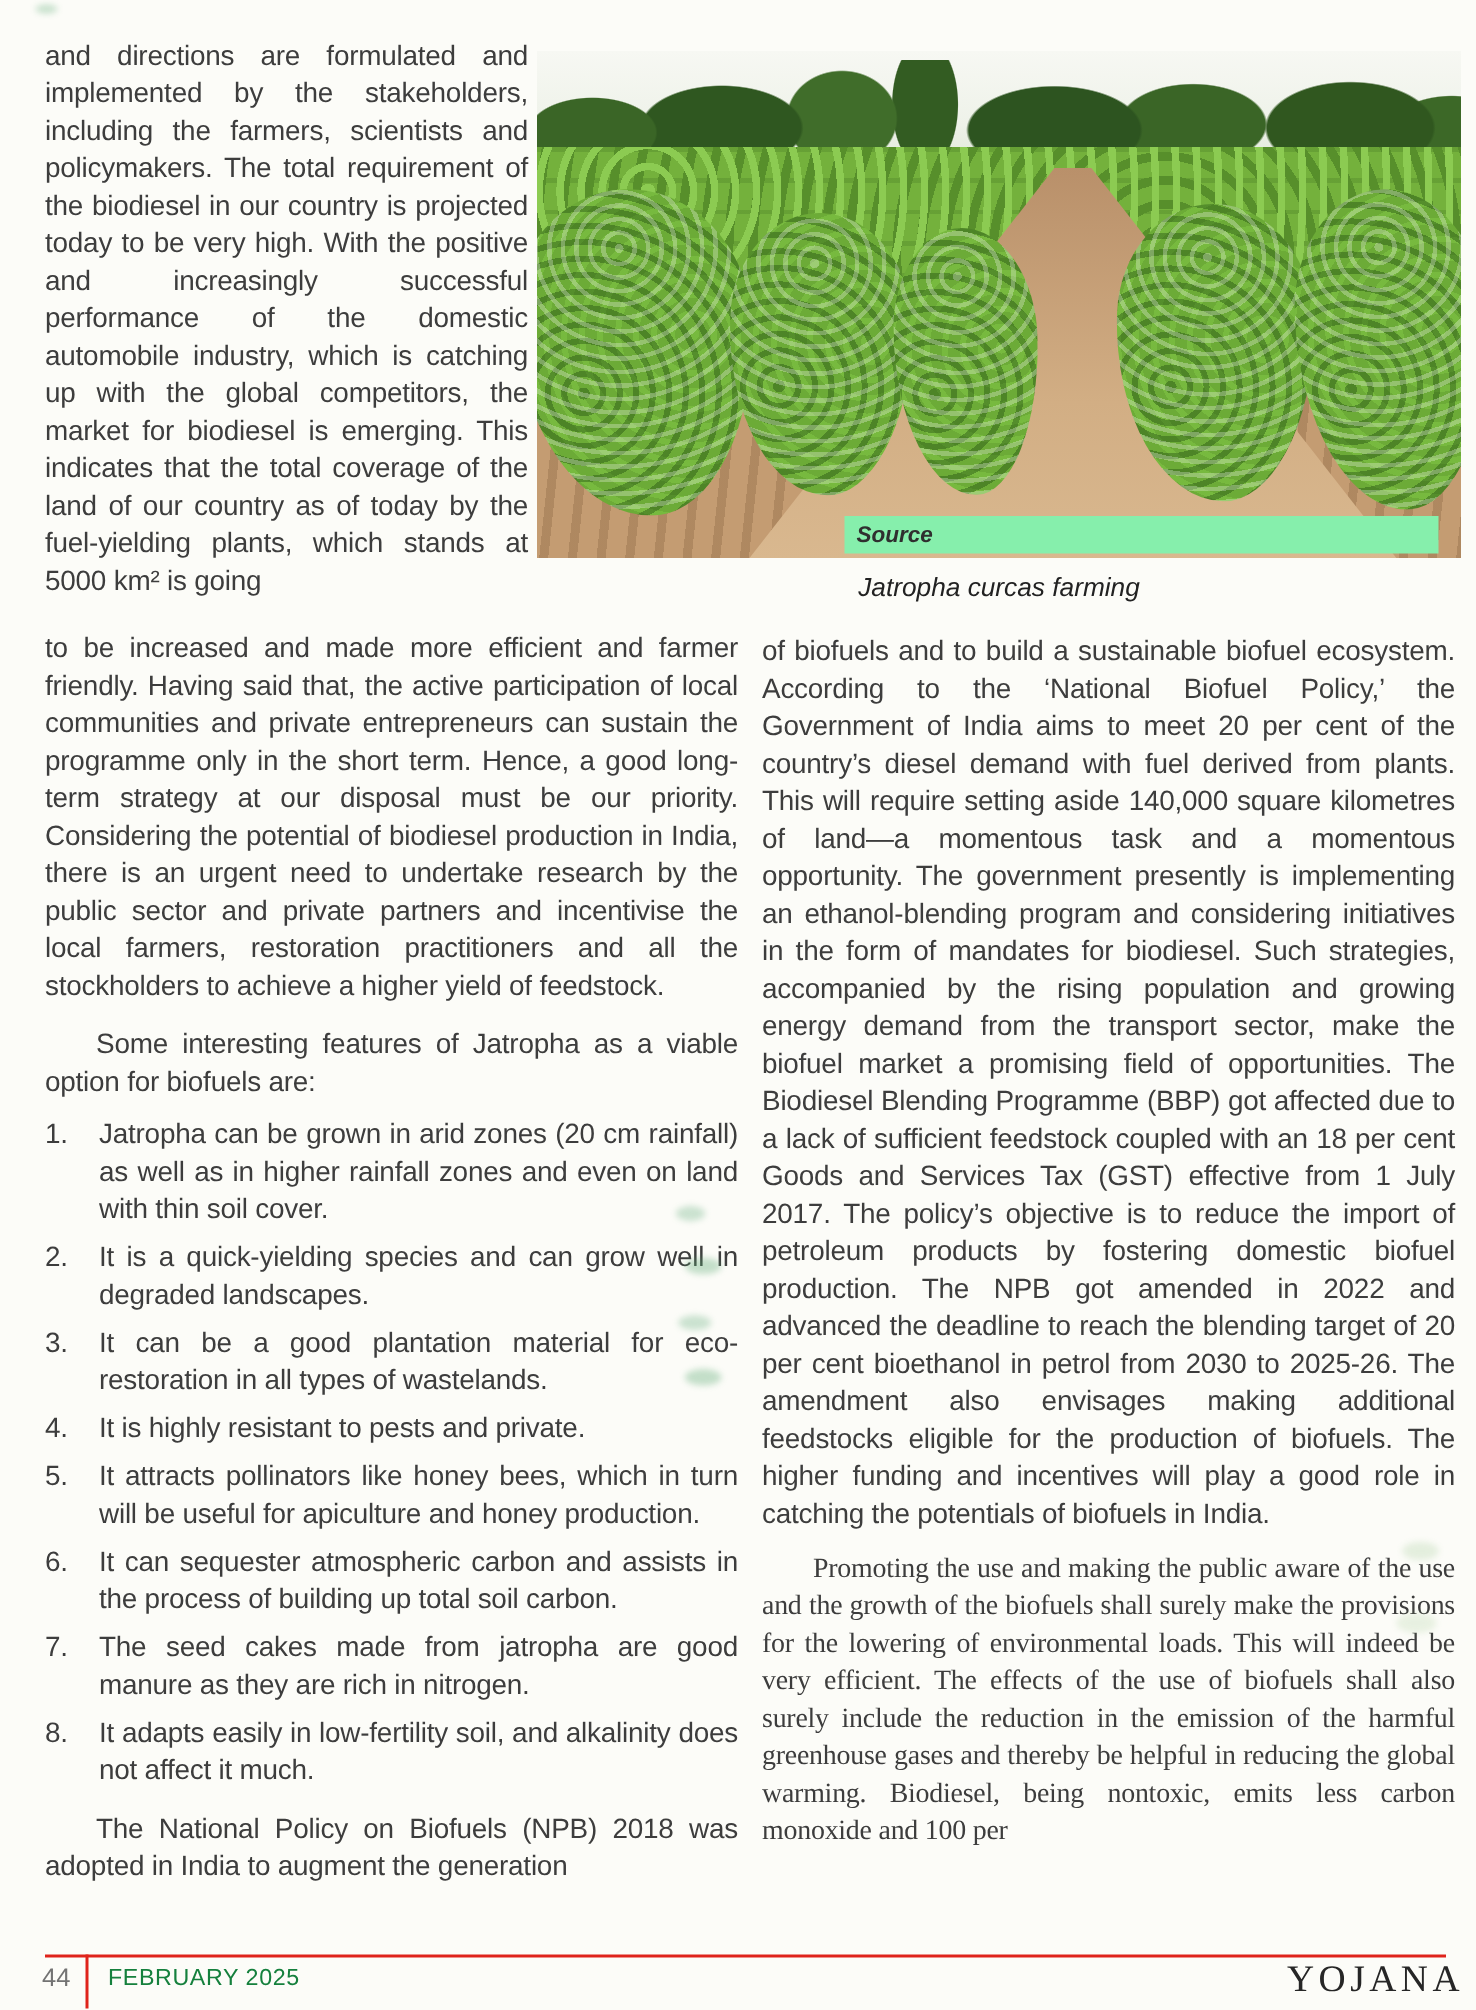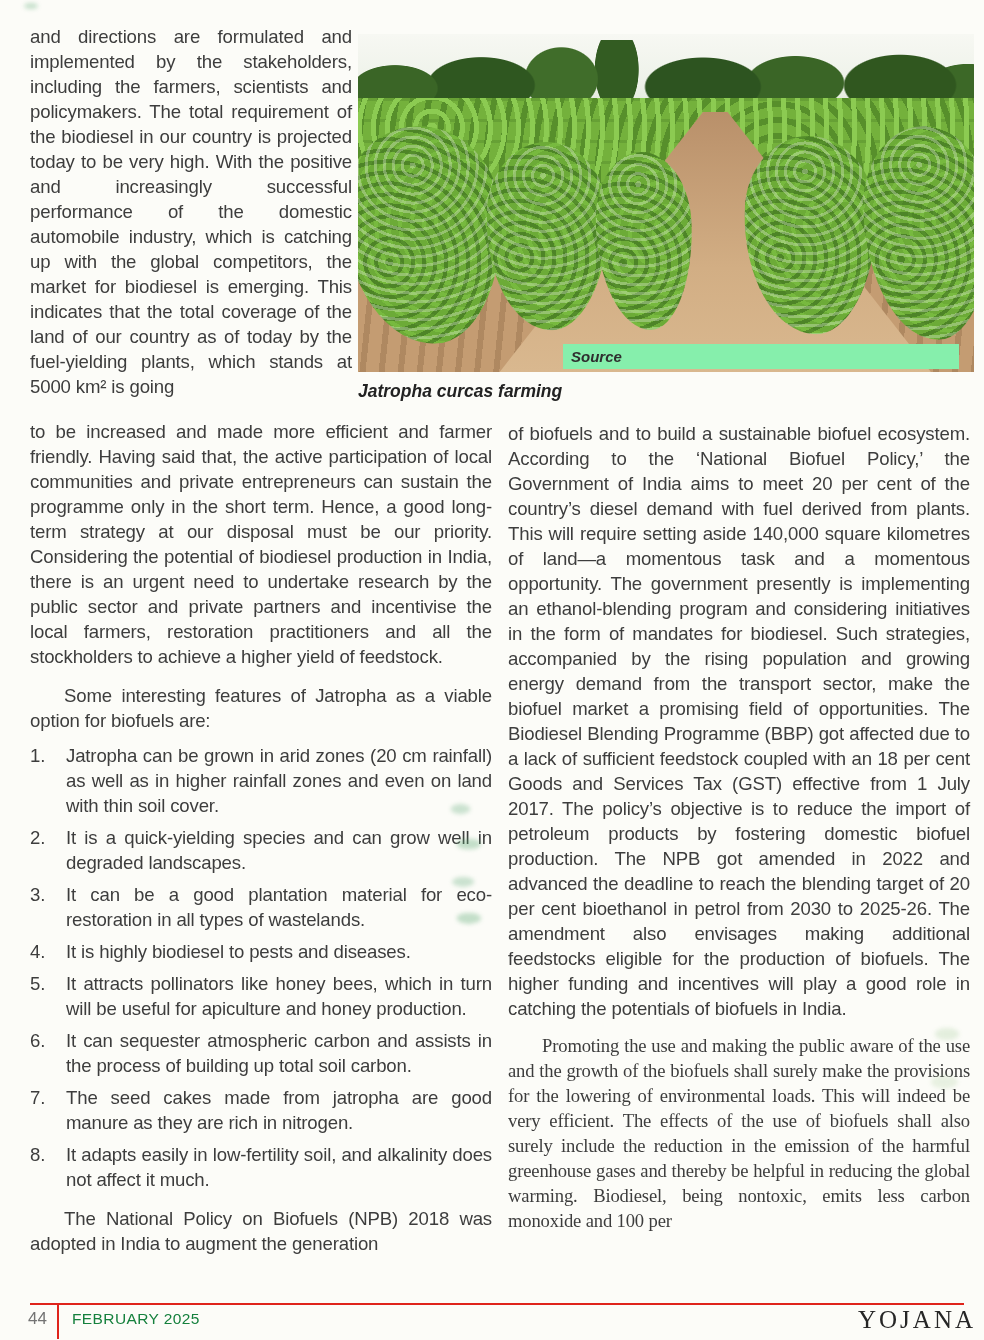--- a/index.html
+++ b/index.html
@@ -70,21 +70,21 @@
   .bush.b1{left:-14px;top:92px;width:158px;height:218px;transform:rotate(-2deg);}
   .bush.b2{left:128px;top:108px;width:122px;height:188px;transform:rotate(2deg);}
   .bush.b3{left:238px;top:118px;width:96px;height:178px;transform:rotate(-1deg);}
   .bush.b4{left:386px;top:102px;width:132px;height:198px;transform:rotate(1.5deg);}
   .bush.b5{left:506px;top:92px;width:128px;height:214px;transform:rotate(-2deg);}
   .photo-source{position:absolute;left:205px;top:310px;width:396px;height:25px;
     background:#86efac;display:flex;align-items:center;padding-left:8px;box-sizing:border-box;
     font-size:15px;font-style:italic;color:#2f2f2f;white-space:nowrap;}
   .photo-source .src-label{font-weight:bold;}
   .figure-caption{position:absolute;left:358px;top:381px;width:616px;
-    font-size:17.5px;font-weight:bold;font-style:italic;color:#222;}
+    text-align:center;font-size:17.5px;font-weight:normal;font-style:italic;color:#222;}
   
   .footer-rule{position:absolute;left:30px;top:1303px;width:934px;height:2px;background:#df241b;}
   .footer-vrule{position:absolute;left:57px;top:1303px;width:2px;height:36px;background:#df241b;}
   .page-number{position:absolute;left:28px;top:1309px;width:24px;font-size:17px;color:#737373;}
   .issue-date{position:absolute;left:72px;top:1310px;font-size:15.5px;letter-spacing:.4px;color:#15803d;}
   .magazine-title{position:absolute;right:20px;top:1306px;font-family:"Liberation Serif", serif;
     font-size:25px;letter-spacing:3px;color:#262626;}
   
   .scan-artifact{position:absolute;pointer-events:none;filter:blur(2px);}
   .sa1{left:438px;top:795px;width:56px;height:140px;opacity:.35;
@@ -137,21 +137,21 @@
       <div class="feature-item">
         <span class="num">2.</span>
         <span class="txt">It is a quick-yielding species and can grow well in degraded landscapes.</span>
       </div>
       <div class="feature-item">
         <span class="num">3.</span>
         <span class="txt">It can be a good plantation material for eco-restoration in all types of wastelands.</span>
       </div>
       <div class="feature-item">
         <span class="num">4.</span>
-        <span class="txt">It is highly biodiesel to pests and diseases.</span>
+        <span class="txt">It is highly resistant to pests and private.</span>
       </div>
       <div class="feature-item">
         <span class="num">5.</span>
         <span class="txt">It attracts pollinators like honey bees, which in turn will be useful for apiculture and honey production.</span>
       </div>
       <div class="feature-item">
         <span class="num">6.</span>
         <span class="txt">It can sequester atmospheric carbon and assists in the process of building up total soil carbon.</span>
       </div>
       <div class="feature-item">

